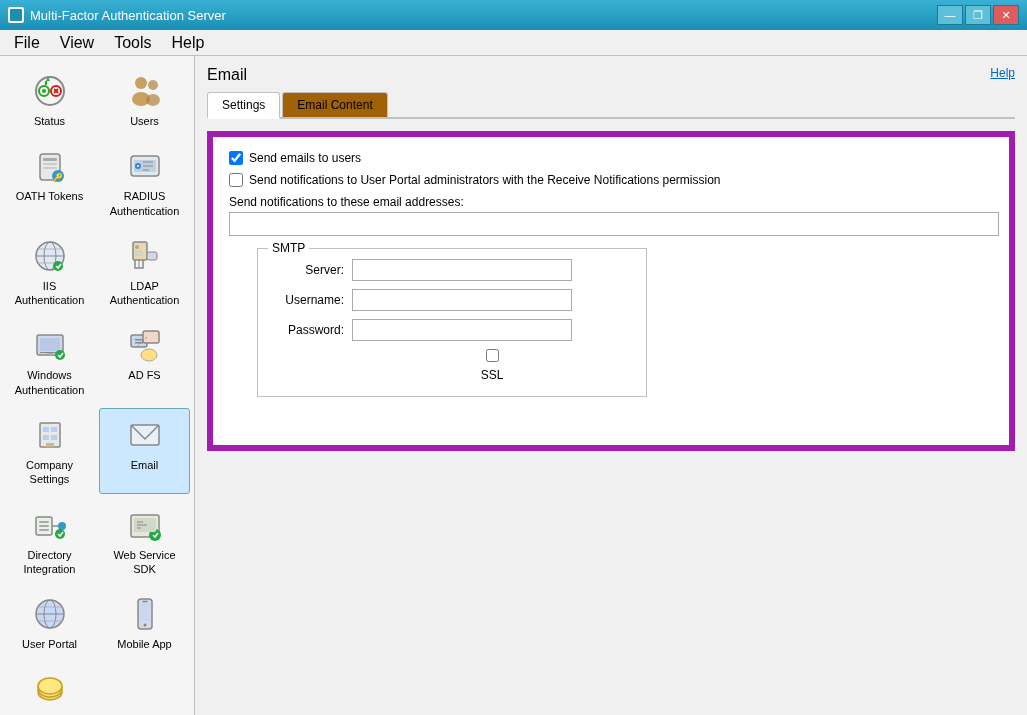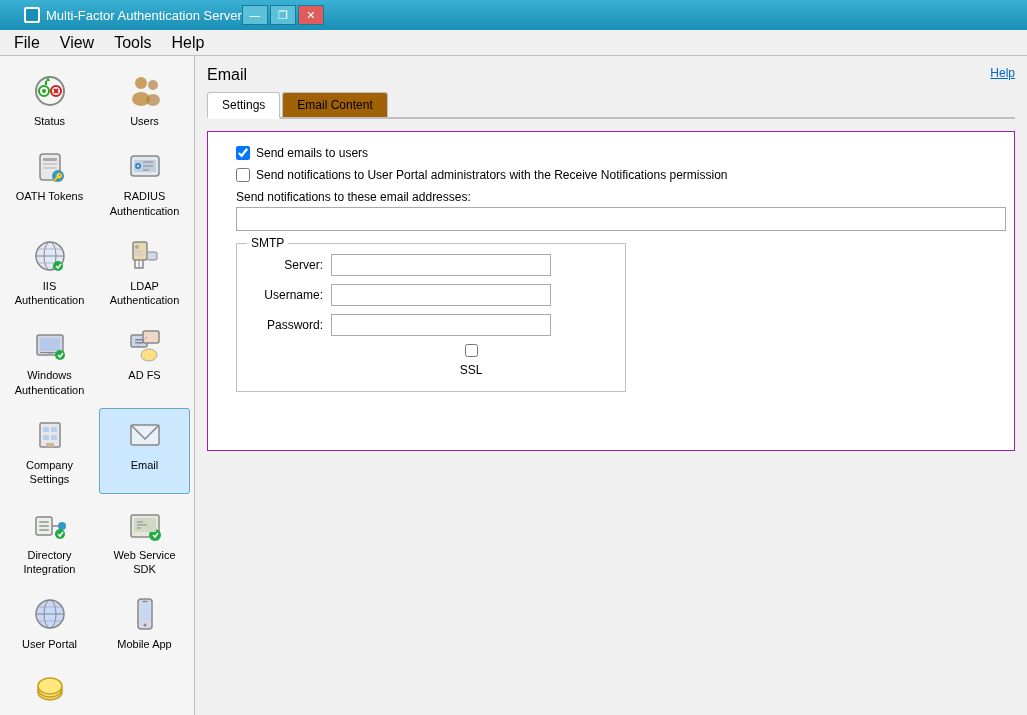--- a/index.html
+++ b/index.html
@@ -4,22 +4,22 @@
   <style>
     * { box-sizing: border-box; margin: 0; padding: 0; }
     body { font-family: 'Segoe UI', Tahoma, sans-serif; font-size: 12px; background: #c0c0c0; width: 1027px; height: 715px; overflow: hidden; }
 
     
     .title-bar {
       background: linear-gradient(to bottom, #3ab0d4 0%, #1a8fb5 100%);
       height: 30px;
       display: flex;
       align-items: center;
-      justify-content: flex-start;
-      padding: 0 24px;
+      justify-content: space-between;
+      padding: 0 8px;
       color: white;
     }
     .title-bar-left { display: flex; align-items: center; gap: 6px; }
     .title-bar-icon { width: 16px; height: 16px; background: #fff; border-radius: 2px; display: flex; align-items: center; justify-content: center; }
     .title-bar-icon-inner { width: 12px; height: 12px; background: #1a8fb5; border-radius: 1px; }
     .title-text { font-size: 13px; font-weight: normal; color: white; }
     .title-bar-controls { display: flex; gap: 2px; }
     .title-btn {
       width: 26px; height: 20px; background: #5cc0d8; border: 1px solid #1a7a9a;
       color: white; font-size: 11px; display: flex; align-items: center; justify-content: center;
@@ -133,22 +133,22 @@
       background: #ffffff;
       border-bottom: 2px solid #ffffff;
       margin-bottom: -2px;
       position: relative;
       z-index: 1;
     }
 
     
     .settings-panel {
       background: #fff;
-      border: 1px solid #a21caf;
-      padding: 14px 28px;
+      border: 6px solid #a21caf;
+      padding: 14px 16px;
       min-height: 320px;
     }
     .checkbox-row {
       display: flex;
       align-items: center;
       gap: 6px;
       margin-bottom: 8px;
     }
     .checkbox-row input[type="checkbox"] {
       width: 14px; height: 14px;
@@ -167,20 +167,21 @@
       background: #fff;
     }
 
     
     .smtp-group {
       border: 1px solid #c0c0c0;
       padding: 10px 14px 14px;
       margin-top: 12px;
       position: relative;
       width: 390px;
+      margin-left: 28px;
     }
     .smtp-legend {
       position: absolute;
       top: -8px;
       left: 10px;
       background: #fff;
       padding: 0 4px;
       font-size: 12px;
       color: #000;
     }

